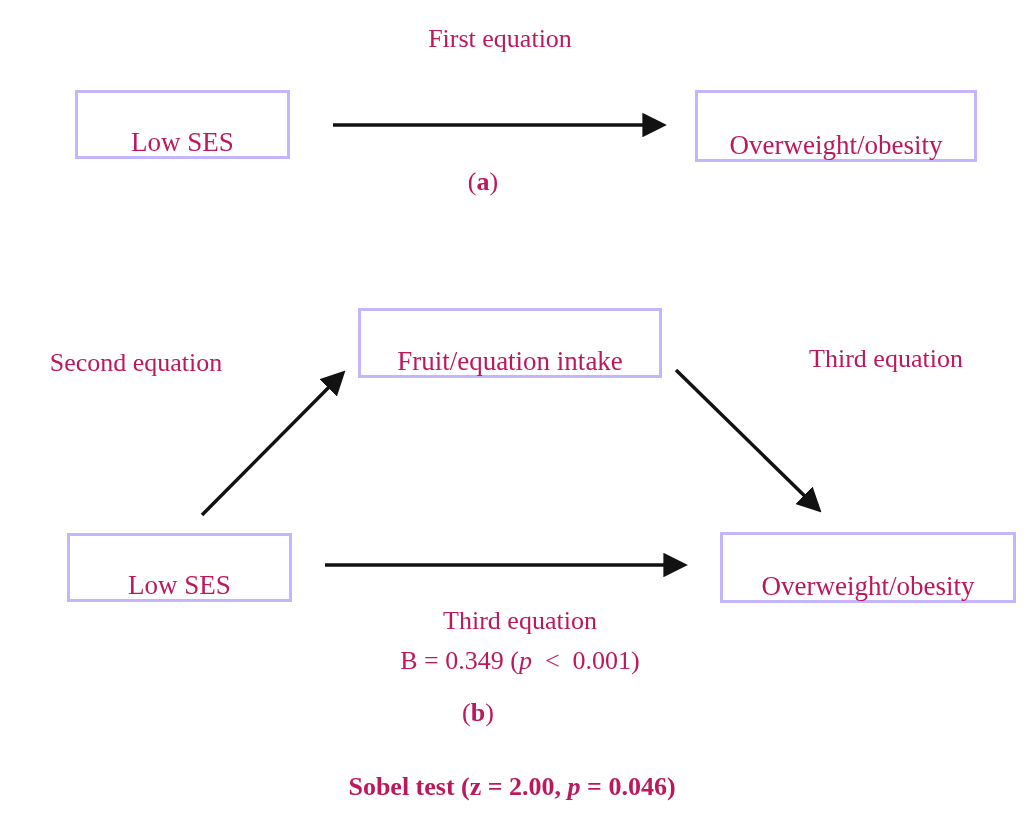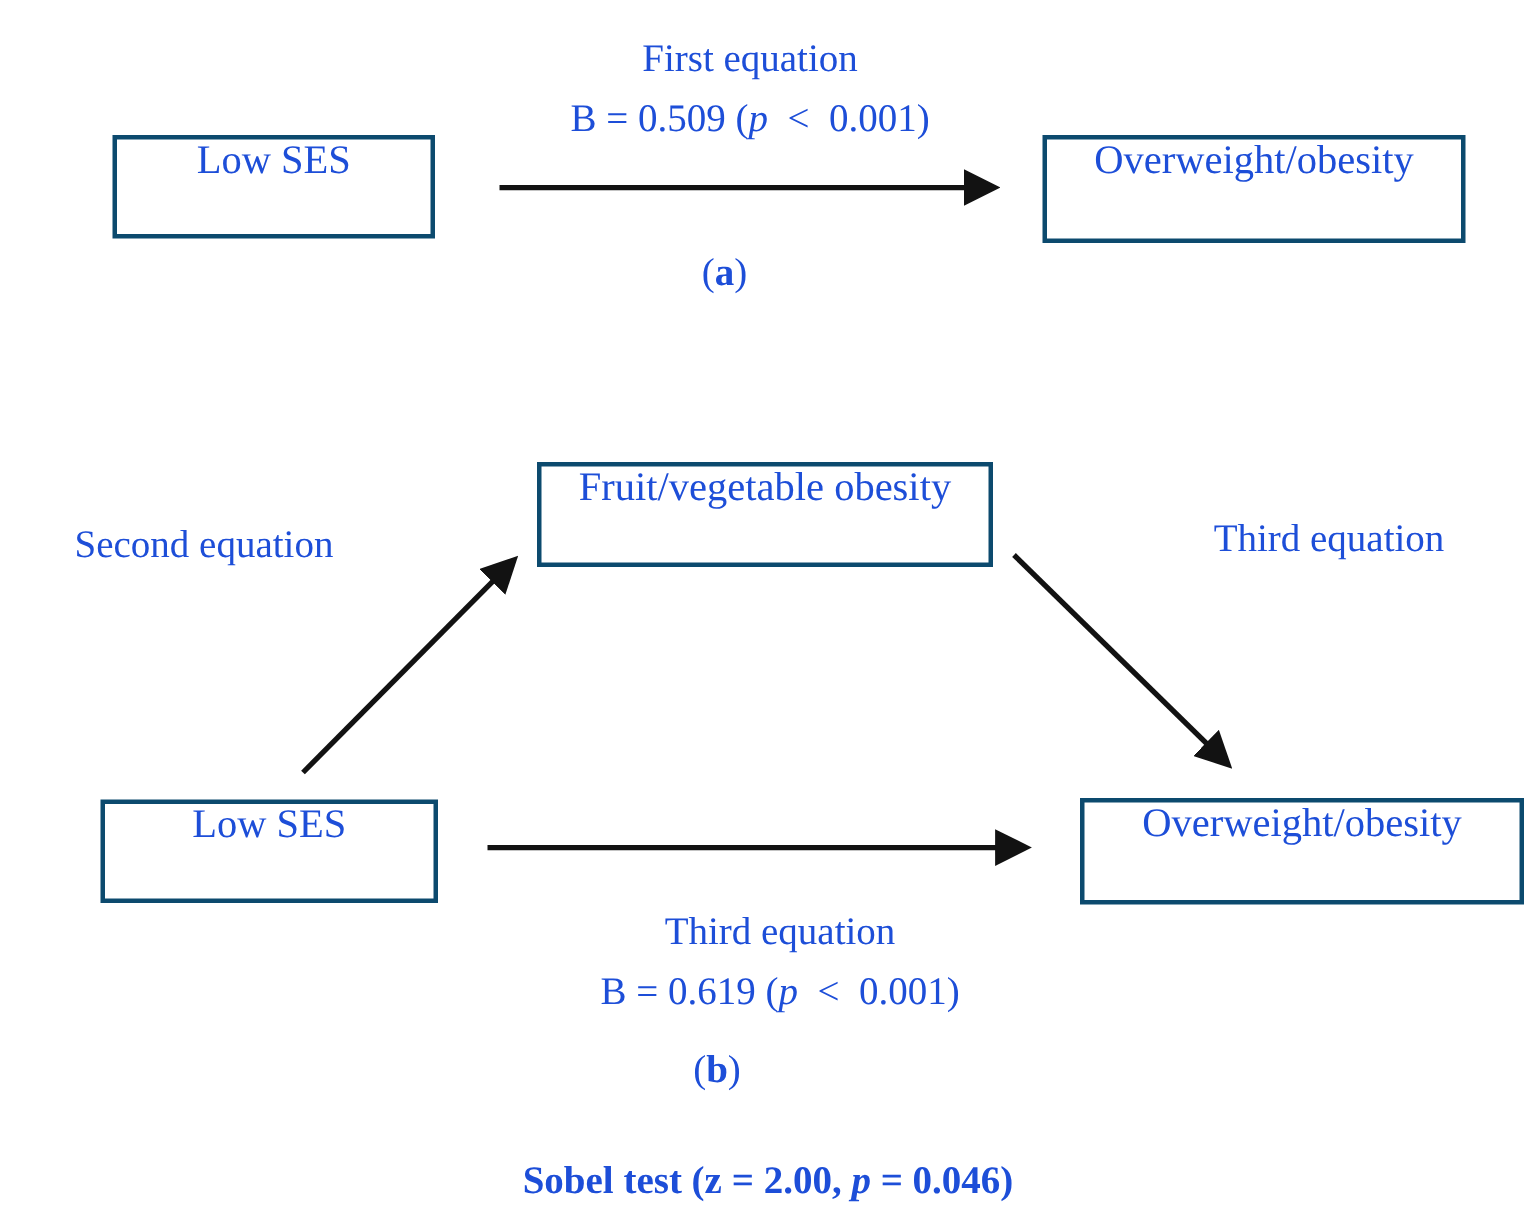--- a/index.html
+++ b/index.html
@@ -6,37 +6,37 @@
     margin: 0;
     padding: 0;
     background: #ffffff;
   }
   #canvas {
     position: relative;
     width: 1024px;
     height: 820px;
     background: #ffffff;
     font-family: "Liberation Serif", serif;
-    color: #1d4ed8;
+    color: #be185d;
     overflow: hidden;
     text-decoration: underline;
   }
   #arrows {
     position: absolute;
     left: 0;
     top: 0;
     z-index: 1;
   }
   .node {
     position: absolute;
     z-index: 2;
-    border: 3px solid #0c4a6e;
+    border: 3px solid #c4b5fd;
     background: #ffffff;
     display: flex;
-    align-items: flex-start;
+    align-items: flex-end;
     justify-content: center;
     font-size: 27px;
     line-height: 1;
     white-space: nowrap;
   }
   .eqlabel {
     position: absolute;
     z-index: 2;
     text-align: center;
     font-size: 26px;
@@ -88,55 +88,54 @@
       </marker>
     </defs>
     <line x1="333" y1="125" x2="662" y2="125" stroke="#121212" stroke-width="3.5" marker-end="url(#ah)"></line>
     <line x1="202" y1="515" x2="342" y2="374" stroke="#121212" stroke-width="3.5" marker-end="url(#ah)"></line>
     <line x1="676" y1="370" x2="818" y2="509" stroke="#121212" stroke-width="3.5" marker-end="url(#ah)"></line>
     <line x1="325" y1="565" x2="683" y2="565" stroke="#121212" stroke-width="3.5" marker-end="url(#ah)"></line>
   </svg>
 
   <div class="eqlabel" style="left:330px; top:26px; width:340px;">
     <div class="eq-title">First equation</div>
-    <div class="eq-line"><span>B = 0.509 (</span><span class="pvar">p</span><span>  &lt;  0.001)</span></div>
   </div>
 
   <div class="node" style="left:75px; top:90px; width:209px; height:63px;">
     <span>Low SES</span>
   </div>
 
   <div class="node" style="left:695px; top:90px; width:276px; height:66px;">
     <span>Overweight/obesity</span>
   </div>
 
   <div class="caption" style="left:418px; top:167px; width:130px;"><span>(</span><span class="letter">a</span><span>)</span></div>
 
   <div class="node" style="left:358px; top:308px; width:298px; height:64px;">
-    <span>Fruit/vegetable obesity</span>
+    <span>Fruit/equation intake</span>
   </div>
 
   <div class="eqlabel" style="left:0px; top:350px; width:272px;">
     <div class="eq-title">Second equation</div>
   </div>
 
   <div class="eqlabel" style="left:748px; top:346px; width:276px;">
     <div class="eq-title">Third equation</div>
   </div>
 
   <div class="node" style="left:67px; top:533px; width:219px; height:63px;">
     <span>Low SES</span>
   </div>
 
   <div class="node" style="left:720px; top:532px; width:290px; height:65px;">
     <span>Overweight/obesity</span>
   </div>
 
   <div class="eqlabel" style="left:350px; top:608px; width:340px;">
     <div class="eq-title">Third equation</div>
-    <div class="eq-line"><span>B = 0.619 (</span><span class="pvar">p</span><span>  &lt;  0.001)</span></div>
+    <div class="eq-line"><span>B = 0.349 (</span><span class="pvar">p</span><span>  &lt;  0.001)</span></div>
   </div>
 
   <div class="caption" style="left:413px; top:698px; width:130px;"><span>(</span><span class="letter">b</span><span>)</span></div>
 
   <div id="sobel"><span>Sobel test (z = 2.00, </span><span class="pvar">p</span><span> = 0.046)</span></div>
 
 </div>
 
 </body></html>

